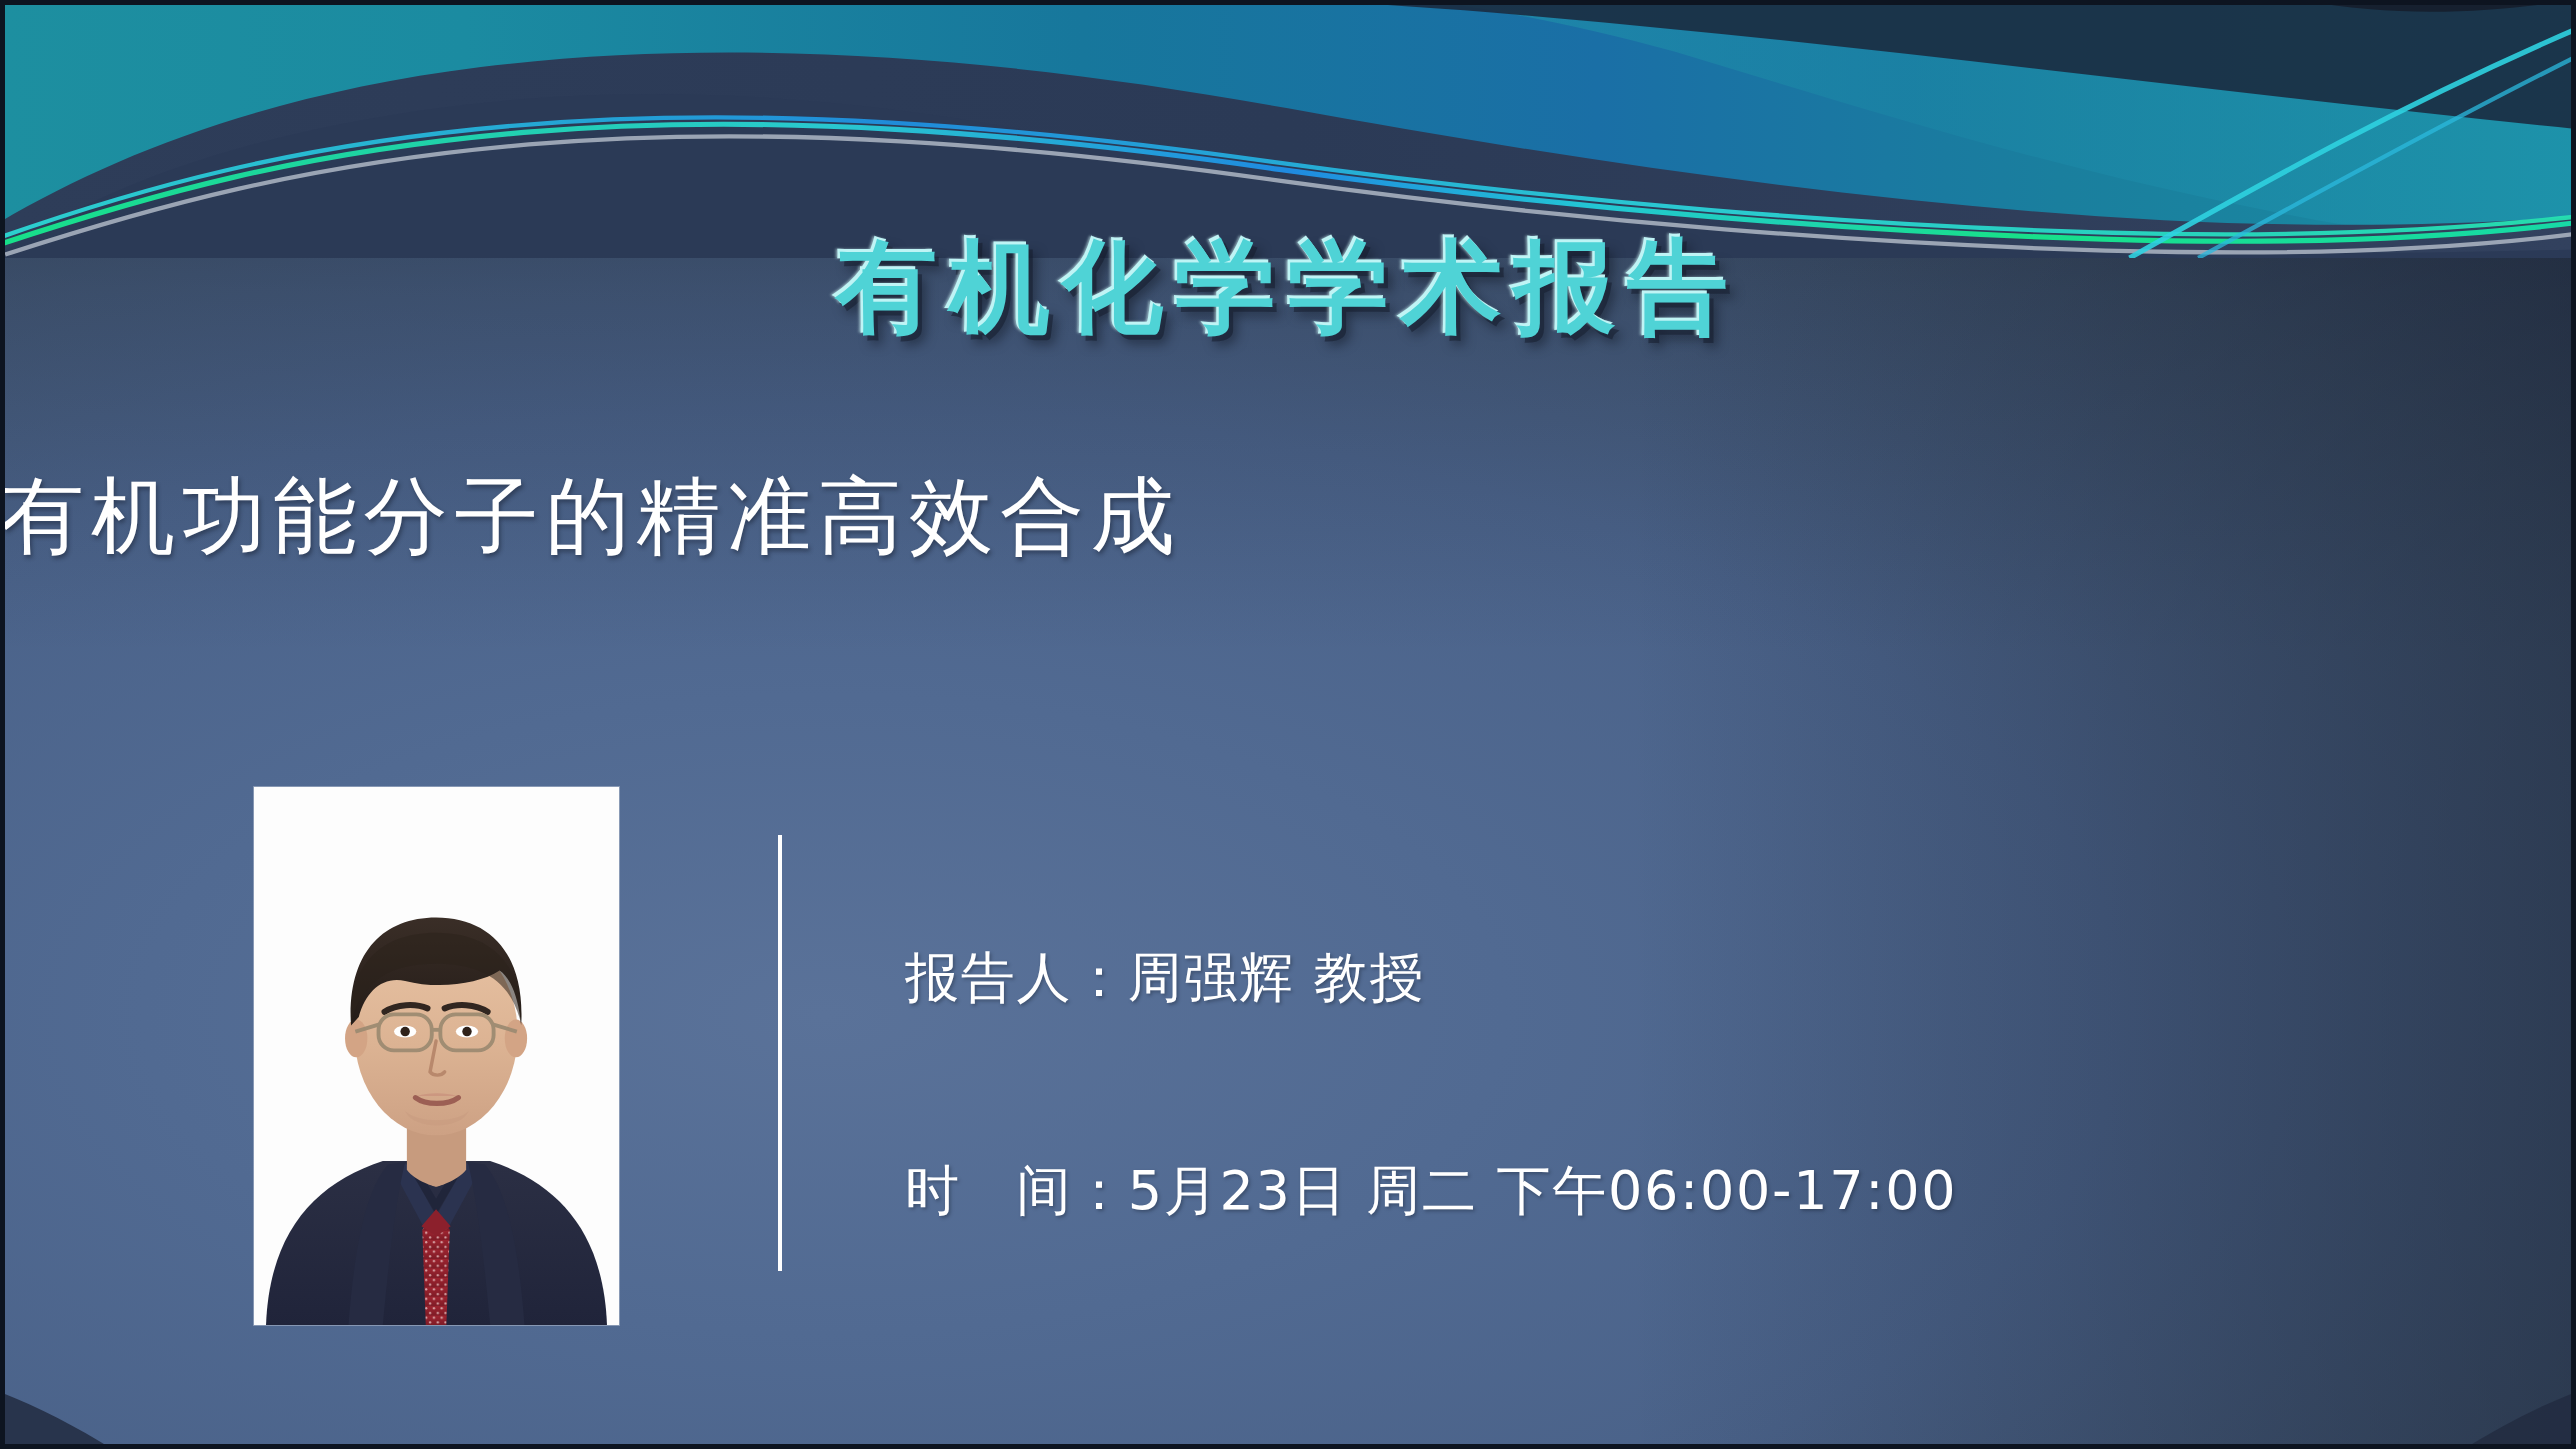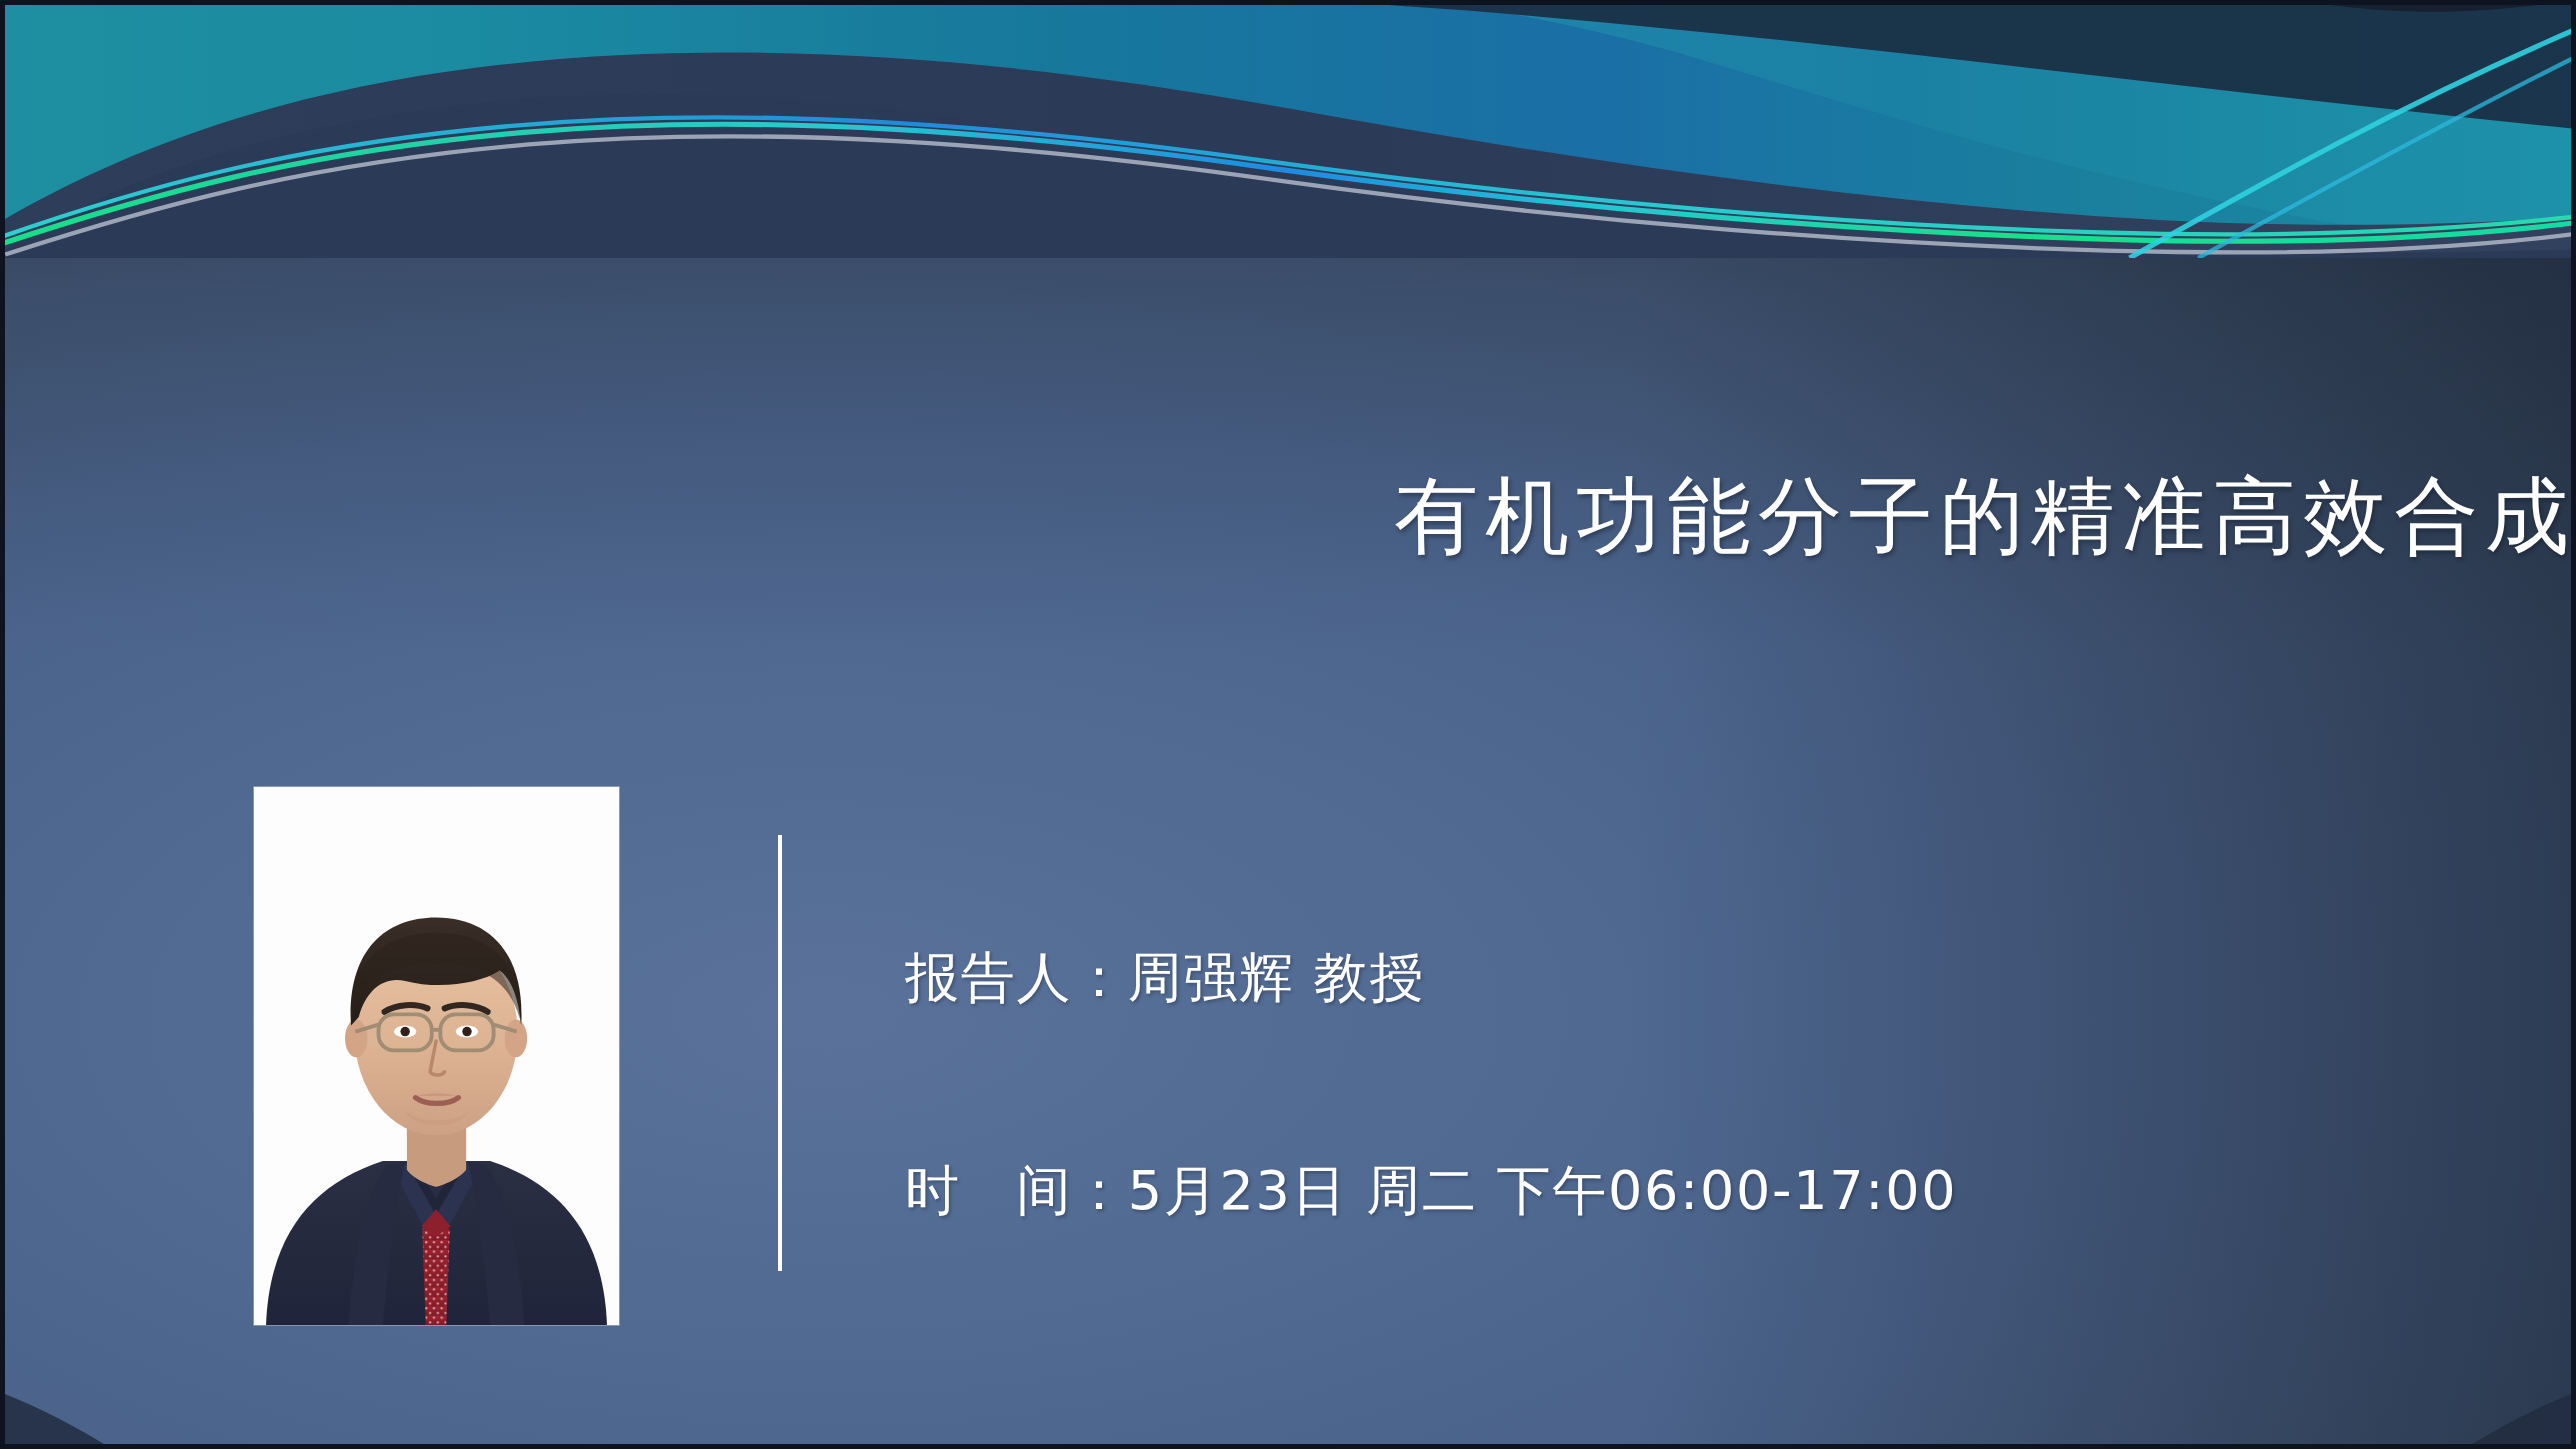--- a/index.html
+++ b/index.html
@@ -68,21 +68,21 @@
        4.3px  5.2px 0 rgba(22,30,45,0.55),
        7.7px 9.4px 11px rgba(14,20,32,0.5);
     white-space: nowrap;
   }
 
   
   .main-title {
     position: absolute;
     left: 0; right: 0;
     top: 468px;
-    text-align: right;
+    text-align: left;
     font-size: 84px;
     font-weight: normal;
     letter-spacing: 6.9px;
     line-height: 1.15;
     color: #ffffff;
     white-space: nowrap;
     text-shadow: 1.7px 2.6px 4.3px rgba(18,25,40,0.45);
   }
 
   
@@ -191,20 +191,21 @@
              C1810,241 2190,274 2530,280 C2730,283 2875,274 3000,259" fill="none" stroke="url(#lineGrad)" stroke-width="6"></path>
     <path d="M6,296 C176,241 356,190 616,168 C896,144 1196,168 1496,211
              C1816,255 2196,288 2536,293 C2736,296 2880,287 3000,272" fill="none" stroke="#aeb7c4" stroke-width="5" opacity="0.85"></path>
 
     <path d="M2480,300 C2640,210 2800,120 3000,34" fill="none" stroke="#2fd2e0" stroke-width="6" opacity="0.9"></path>
     <path d="M2560,300 C2720,212 2880,126 3000,66" fill="none" stroke="#2bb9dd" stroke-width="5" opacity="0.75"></path>
 
     <path d="M2680,0 C2800,22 2900,14 3000,0 L3000,-10 L2680,-10 Z" fill="#16202f"></path>
   </svg>
 
+  <div class="header-title">有机化学学术报告</div>
 
   <div class="main-title">有机功能分子的精准高效合成</div>
 
   <div class="portrait">
     <svg viewBox="0 0 425 627" preserveAspectRatio="none">
       <defs>
         <linearGradient id="suitG" x1="0" y1="0" x2="0" y2="1">
           <stop offset="0" stop-color="#2b2f44"></stop>
           <stop offset="1" stop-color="#20243a"></stop>
         </linearGradient>

